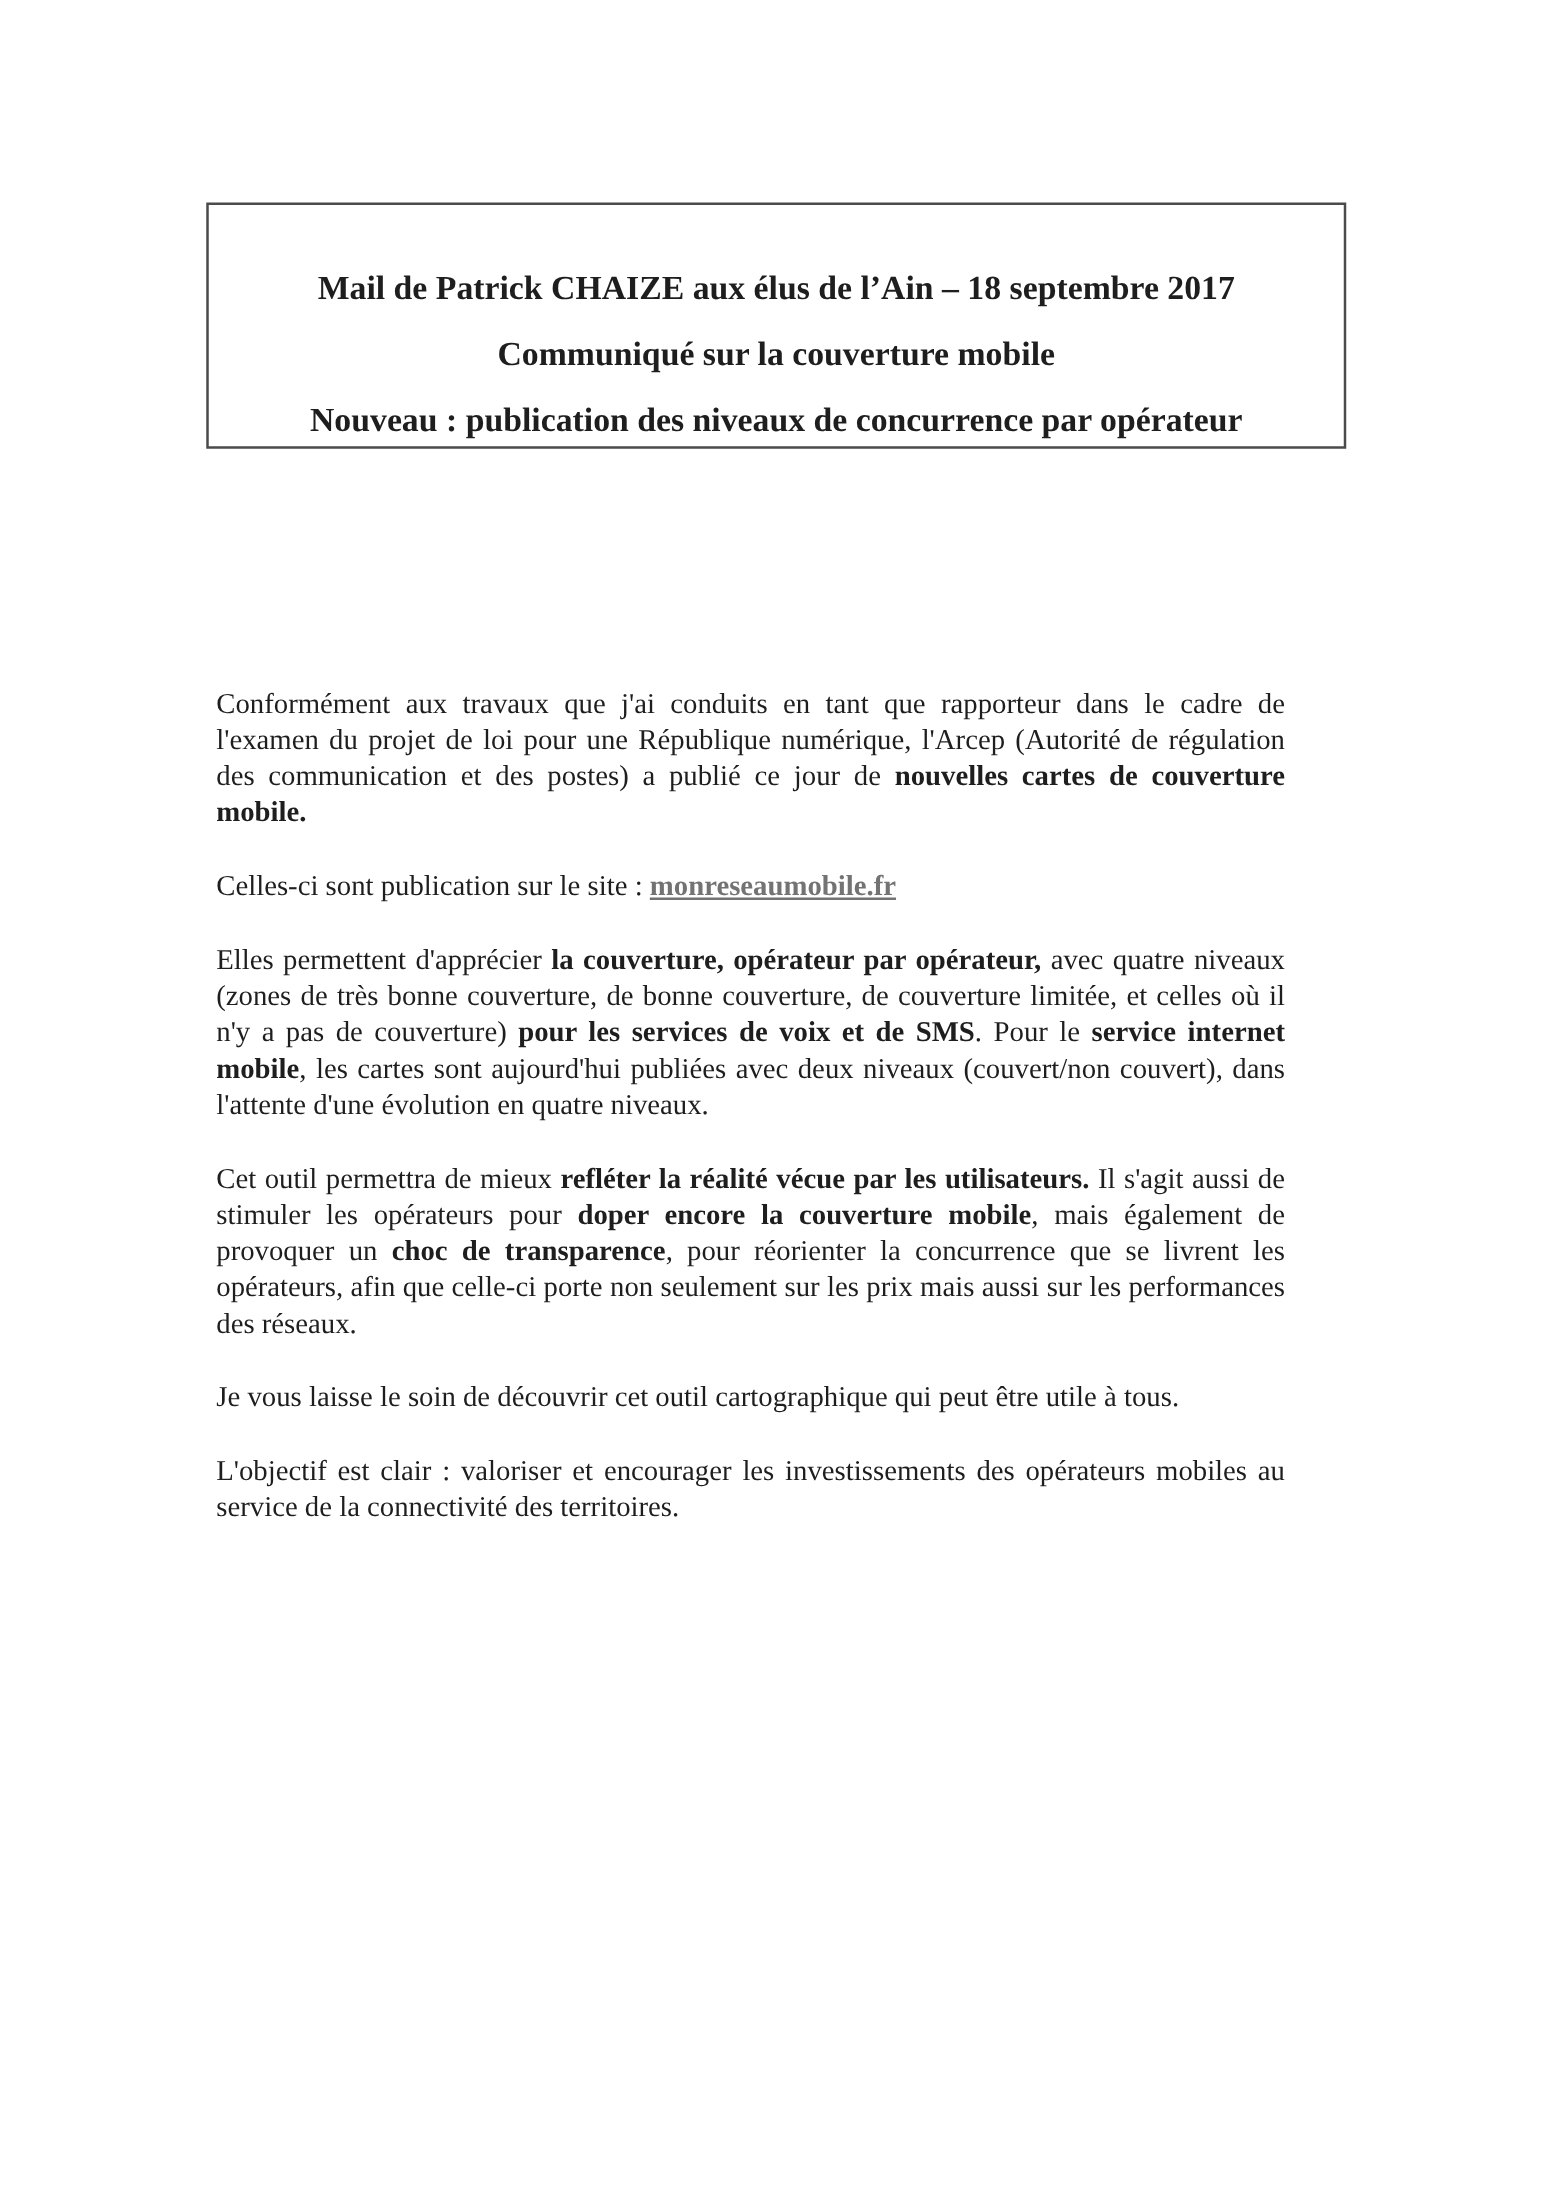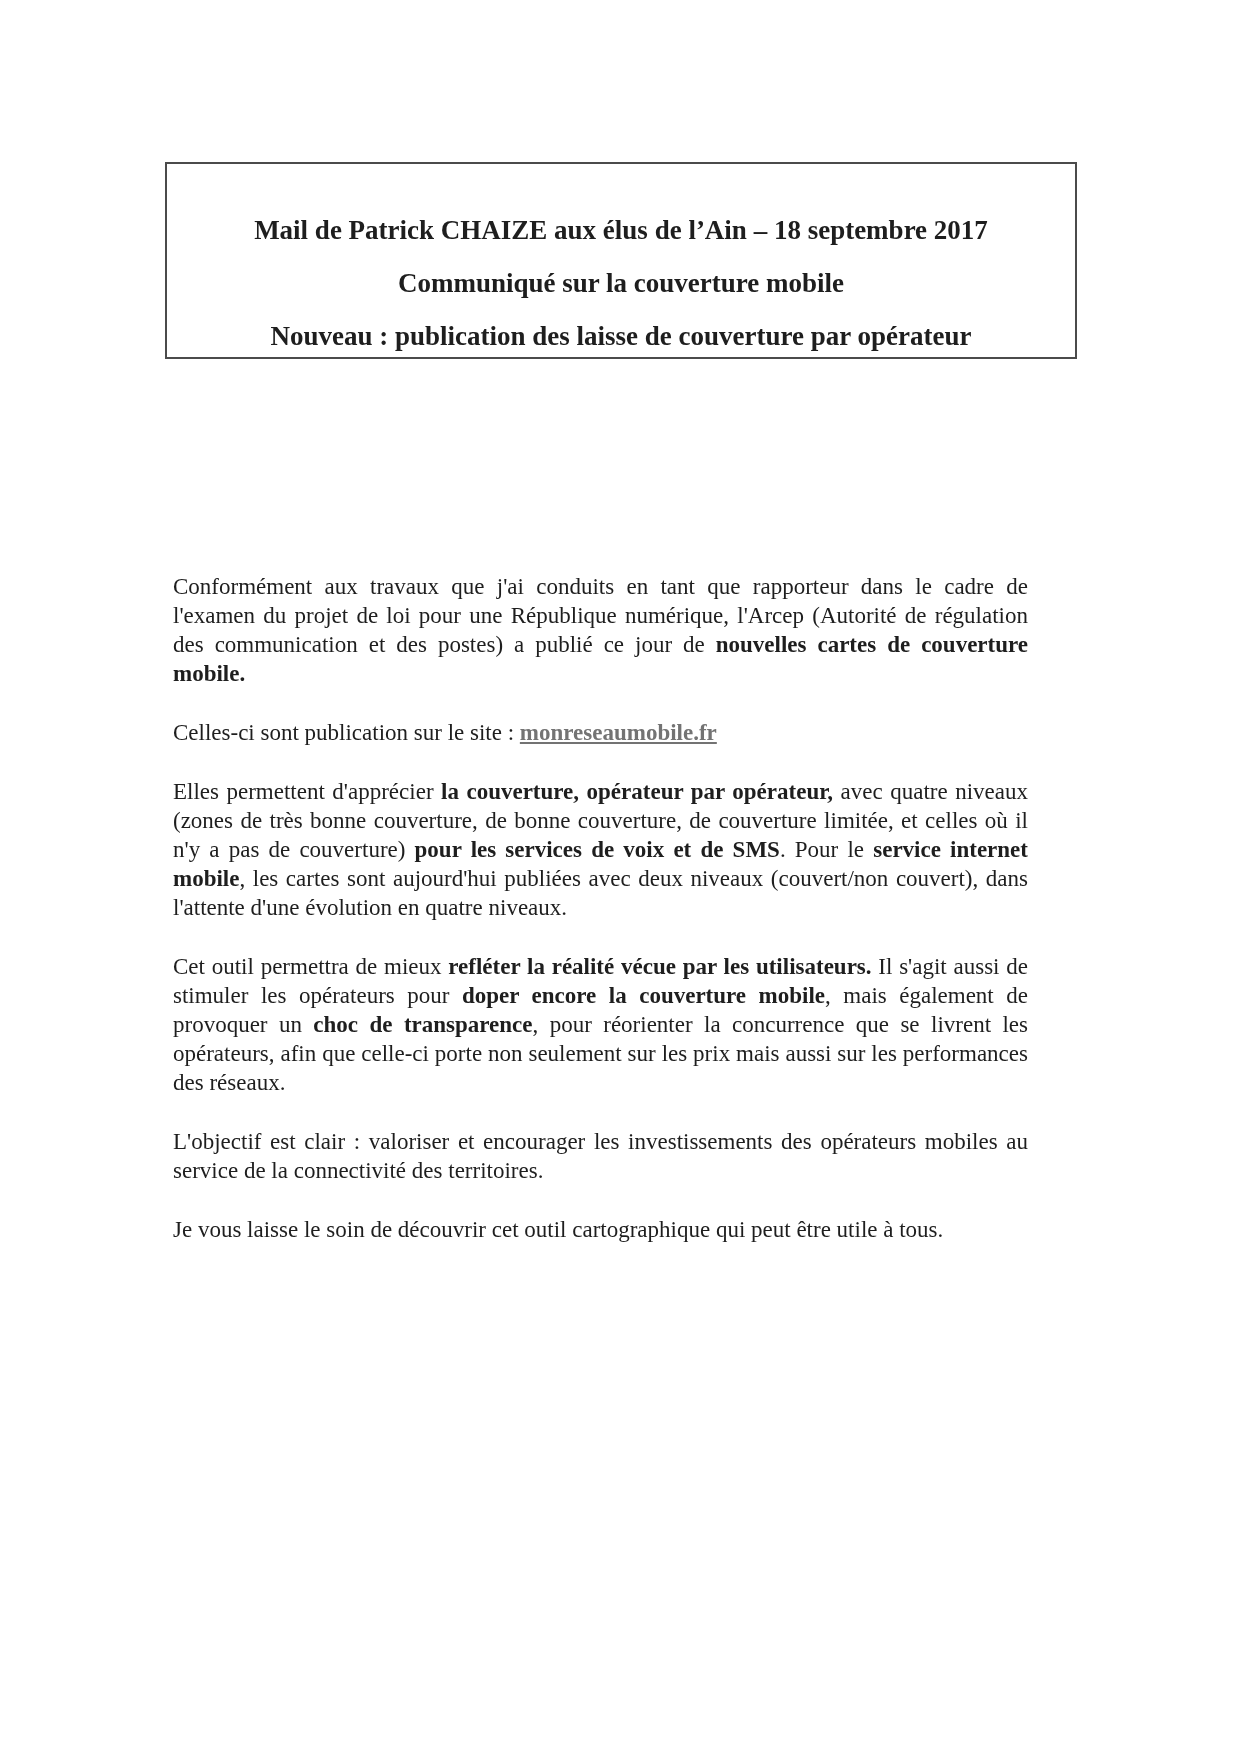--- a/index.html
+++ b/index.html
@@ -32,44 +32,43 @@
     white-space: nowrap;
   }
   .body-text {
     position: absolute;
     left: 173px;
     top: 548px;
     width: 855px;
     font-size: 23px;
     line-height: 29px;
     text-align: justify;
-    margin-top: 24px;
   }
   .body-text p { margin: 0 0 30px 0; }
   .seg-normal { font-weight: normal; }
   .seg-bold { font-weight: bold; }
   a.seg-link {
     font-weight: bold;
     text-decoration: underline;
     cursor: pointer;
   }
 </style>
 </head>
 <body>
 
 <div class="page">
 
   <div class="header-box">
     <div class="box-line">Mail de Patrick CHAIZE aux élus de l’Ain – 18 septembre 2017</div>
     <div class="box-line">Communiqué sur la couverture mobile</div>
-    <div class="box-line">Nouveau : publication des laisse de couverture par opérateur</div>
+    <div class="box-line">Nouveau : publication des niveaux de concurrence par opérateur</div>
   </div>
 
   <div class="body-text">
     <p><span class="seg-normal">Conformément aux travaux que j'ai conduits en tant que rapporteur dans le cadre de l'examen du projet de loi pour une République numérique, l'Arcep (Autorité de régulation des communication et des postes) a publié ce jour de </span><span class="seg-bold">nouvelles cartes de couverture mobile.</span></p>
     <p><span class="seg-normal">Celles-ci sont publication sur le site : </span><a class="seg-link" style="color: #737373;">monreseaumobile.fr</a></p>
     <p><span class="seg-normal">Elles permettent d'apprécier </span><span class="seg-bold">la couverture, opérateur par opérateur,</span><span class="seg-normal"> avec quatre niveaux (zones de très bonne couverture, de bonne couverture, de couverture limitée, et celles où il n'y a pas de couverture) </span><span class="seg-bold">pour les services de voix et de SMS</span><span class="seg-normal">. Pour le </span><span class="seg-bold">service internet mobile</span><span class="seg-normal">, les cartes sont aujourd'hui publiées avec deux niveaux (couvert/non couvert), dans l'attente d'une évolution en quatre niveaux.</span></p>
     <p><span class="seg-normal">Cet outil permettra de mieux </span><span class="seg-bold">refléter la réalité vécue par les utilisateurs.</span><span class="seg-normal"> Il s'agit aussi de stimuler les opérateurs pour </span><span class="seg-bold">doper encore la couverture mobile</span><span class="seg-normal">, mais également de provoquer un </span><span class="seg-bold">choc de transparence</span><span class="seg-normal">, pour réorienter la concurrence que se livrent les opérateurs, afin que celle-ci porte non seulement sur les prix mais aussi sur les performances des réseaux.</span></p>
+    <p><span class="seg-normal">Je vous laisse le soin de découvrir cet outil cartographique qui peut être utile à tous.</span></p>
     <p><span class="seg-normal">L'objectif est clair : valoriser et encourager les investissements des opérateurs mobiles au service de la connectivité des territoires.</span></p>
-    <p><span class="seg-normal">Je vous laisse le soin de découvrir cet outil cartographique qui peut être utile à tous.</span></p>
   </div>
 
 </div>
 
 </body></html>

